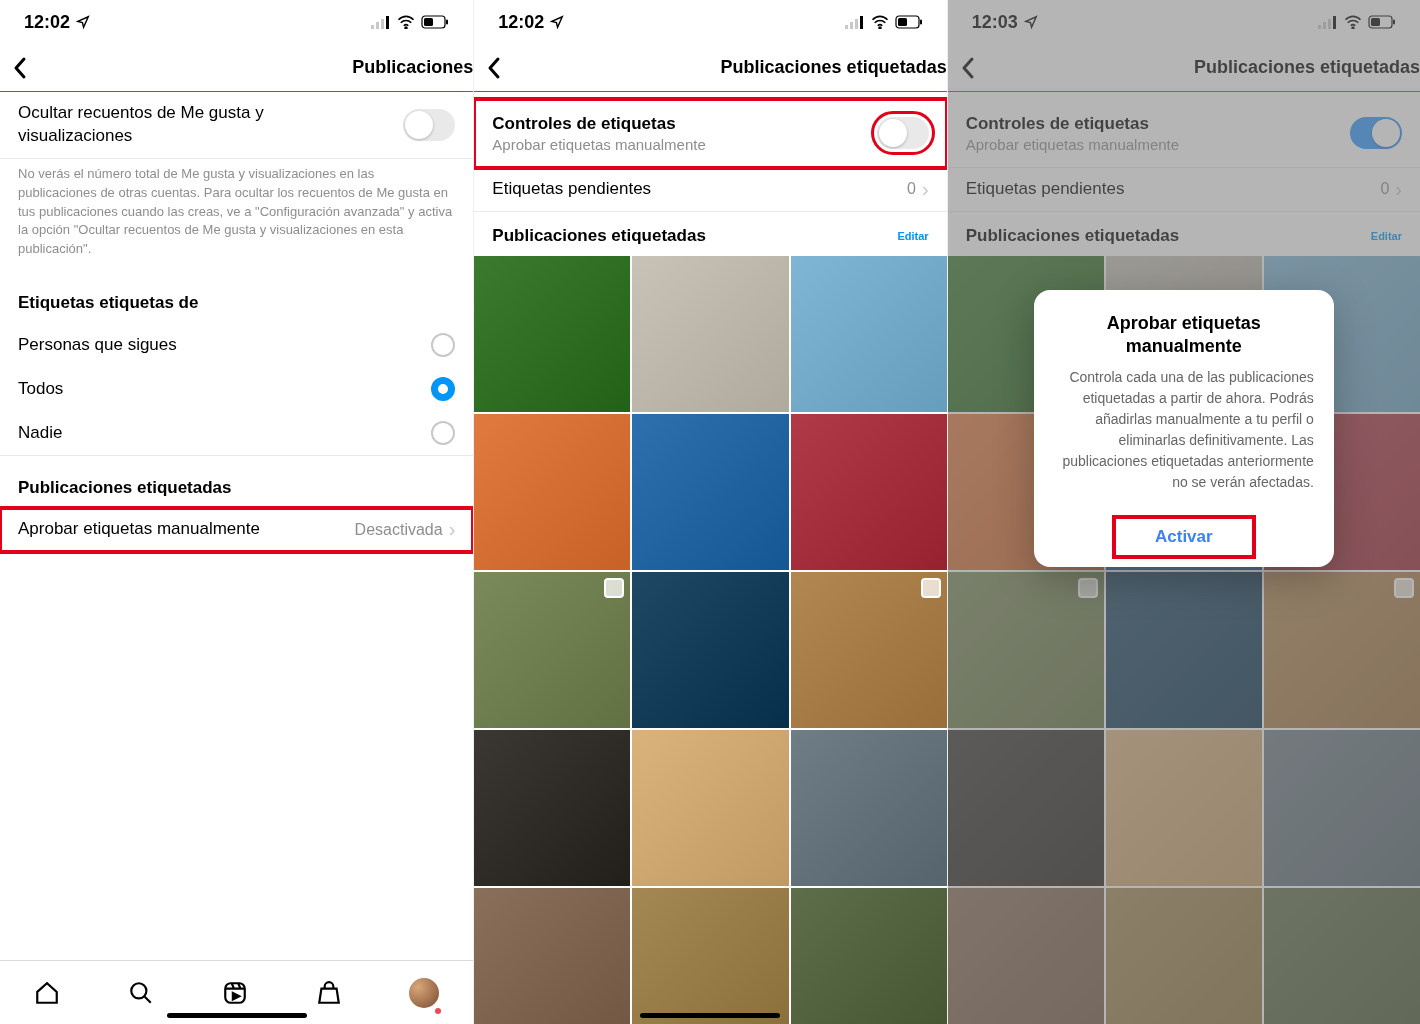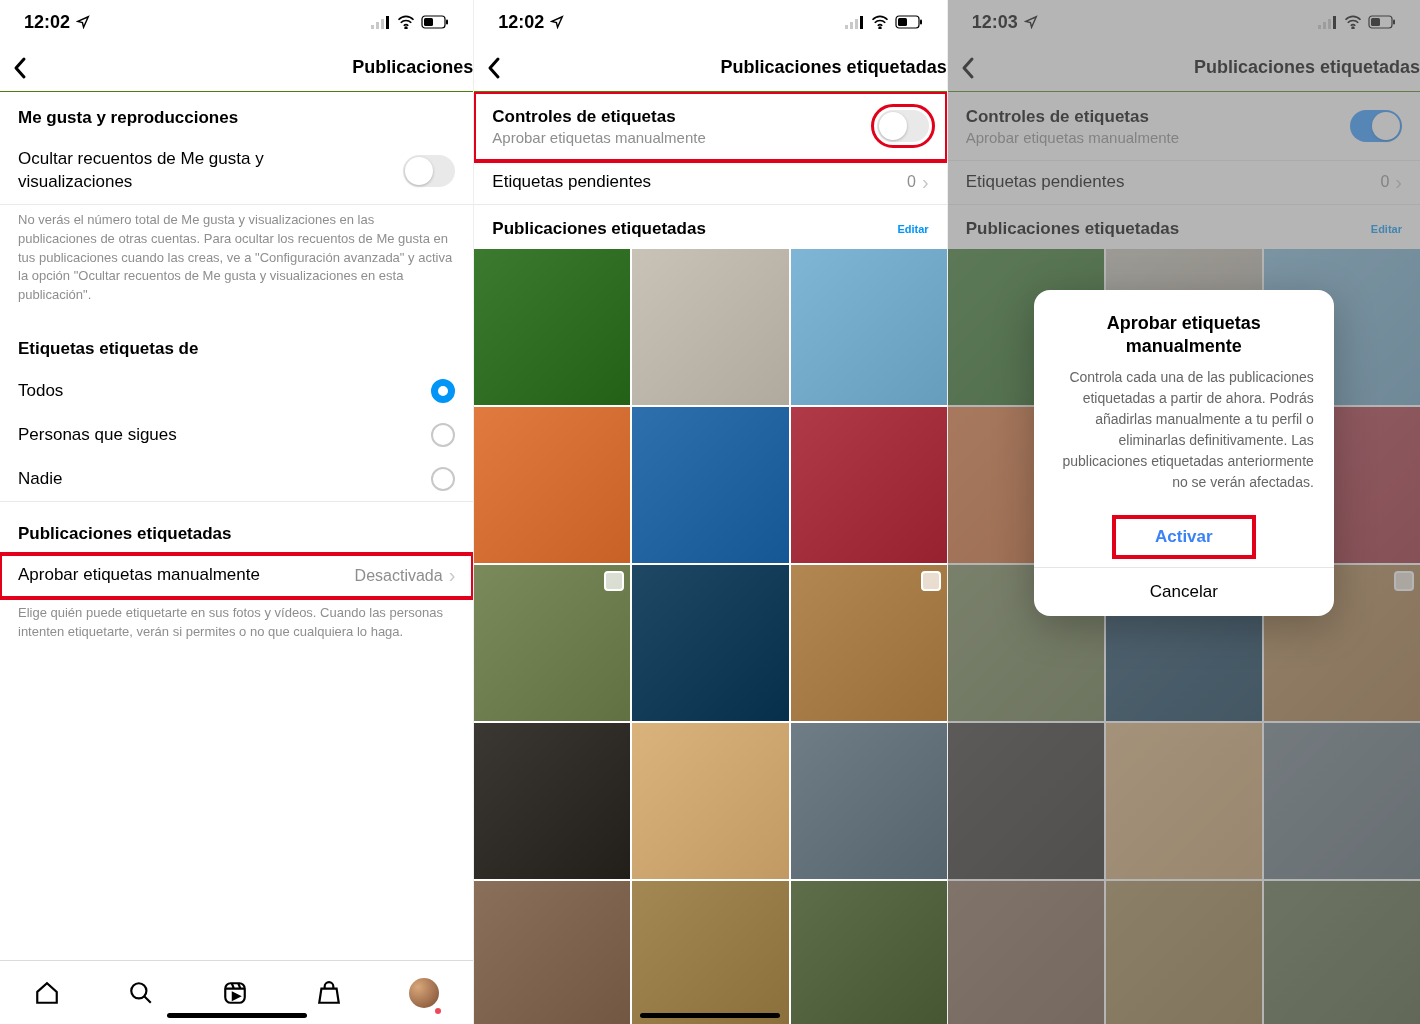--- a/index.html
+++ b/index.html
@@ -11,21 +11,21 @@
 .status .left { display: flex; align-items: center; gap: 6px; }
 .status .right { display: flex; align-items: center; gap: 6px; }
 .navbar { height: 48px; display: flex; align-items: center; justify-content: flex-end; position: relative; border-bottom: 1px solid #4d7c0f; }
 .navbar .back { position: absolute; left: 12px; top: 50%; transform: translateY(-50%); font-size: 26px; line-height: 1; }
 .navbar .title { font-size: 18px; font-weight: 600; }
 .content { flex: 1; overflow: hidden; position: relative; }
 .sec-title { font-size: 17px; font-weight: 600; padding: 16px 18px 10px; }
 .row { display: flex; align-items: center; justify-content: space-between; padding: 10px 18px; border-bottom: 1px solid #e9e9e9; }
 .row .rlabel { font-size: 17px; line-height: 1.35; }
 .row .rsub { font-size: 15px; color: #8e8e8e; }
-.row.col { display: block; }
+.row.col { display: block; margin-top: 7px; }
 .row.col .top { display: flex; align-items: center; justify-content: space-between; }
 .note { font-size: 13px; color: #8e8e8e; padding: 6px 18px 16px; line-height: 1.45; }
 .toggle { width: 52px; height: 32px; border-radius: 16px; background: #e9e9ea; position: relative; flex-shrink: 0; }
 .toggle .knob { width: 28px; height: 28px; background: #fff; border-radius: 50%; position: absolute; top: 2px; left: 2px; box-shadow: 0 1px 3px rgba(0,0,0,.25); }
 .toggle.on { background: #2e97ff; }
 .toggle.on .knob { left: auto; right: 2px; }
 .radio { width: 24px; height: 24px; border: 2px solid #c8c8c8; border-radius: 50%; background: #fff; flex-shrink: 0; }
 .radio.sel { border: 7px solid #0095f6; }
 .chev { color: #c7c7cc; font-size: 20px; margin-left: 6px; }
 .value { color: #8e8e8e; font-size: 16px; }
@@ -84,52 +84,50 @@
   </div>
   <div class="navbar">
     <span class="back">
       <svg width="16" height="24" viewBox="0 0 16 24" fill="none" stroke="#000" stroke-width="3" stroke-linecap="round" stroke-linejoin="round">
             <path d="M12 3 L4 12 L12 21"></path>
           </svg>
     </span>
     <span class="title">Publicaciones</span>
   </div>
   <div class="content">
-    <div class="sec-title">Me gusta y reproducciones</div>
     <div class="row">
       <div class="rlabel" style="max-width:300px">Ocultar recuentos de Me gusta y visualizaciones</div>
       <div class="toggle">
             <div class="knob"></div>
           </div>
     </div>
     <div class="note">No verás el número total de Me gusta y visualizaciones en las publicaciones de otras cuentas. Para ocultar los recuentos de Me gusta en tus publicaciones cuando las creas, ve a "Configuración avanzada" y activa la opción "Ocultar recuentos de Me gusta y visualizaciones en esta publicación".</div>
 
     <div class="sec-title" style="padding-top:18px">Etiquetas etiquetas de</div>
     <div class="row" style="border-bottom:none">
+      <div class="rlabel">Personas que sigues</div>
+      <div class="radio"></div>
+    </div>
+    <div class="row" style="border-bottom:none">
       <div class="rlabel">Todos</div>
       <div class="radio sel"></div>
-    </div>
-    <div class="row" style="border-bottom:none">
-      <div class="rlabel">Personas que sigues</div>
-      <div class="radio"></div>
     </div>
     <div class="row">
       <div class="rlabel">Nadie</div>
       <div class="radio"></div>
     </div>
 
     <div class="sec-title" style="padding-top:22px">Publicaciones etiquetadas</div>
     <div class="row red-box">
       <div class="rlabel">Aprobar etiquetas manualmente</div>
       <div style="display:flex;align-items:center">
         <span class="value">Desactivada</span>
         <span class="chev">›</span>
       </div>
     </div>
-    <div class="note">Elige quién puede etiquetarte en sus fotos y vídeos. Cuando las personas intenten etiquetarte, verán si permites o no que cualquiera lo haga.</div>
   </div>
 
   <div class="tabbar">
     <span class="ic">
           <svg width="26" height="26" viewBox="0 0 24 24" fill="none" stroke="#000" stroke-width="2">
             <path d="M3 11 L12 3 L21 11 V21 H3 Z"></path>
           </svg>
         </span>
     <span class="ic">
           <svg width="26" height="26" viewBox="0 0 24 24" fill="none" stroke="#000" stroke-width="2">
@@ -320,17 +318,16 @@
           <div class="tile" style="background: linear-gradient(135deg, rgb(138, 111, 90) 0%, rgb(113, 86, 65) 100%);"></div>
           <div class="tile" style="background: linear-gradient(135deg, rgb(163, 136, 84) 0%, rgb(138, 111, 59) 100%);"></div>
           <div class="tile" style="background: linear-gradient(135deg, rgb(95, 110, 74) 0%, rgb(70, 85, 49) 100%);"></div>
         </div>
   </div>
   <div class="dim"></div>
   <div class="dialog">
     <div class="dtitle">Aprobar etiquetas manualmente</div>
     <div class="dbody">Controla cada una de las publicaciones etiquetadas a partir de ahora. Podrás añadirlas manualmente a tu perfil o eliminarlas definitivamente. Las publicaciones etiquetadas anteriormente no se verán afectadas.</div>
     <div class="dbtn primary" style="outline:4px solid #e3001b; outline-offset:-6px; margin:0 76px; border-top:none; margin-bottom:6px"><span>Activar</span></div>
-    <div class="dbtn">Cancelar</div>
   </div>
 </div>
 
 </div>
 
 </body></html>

